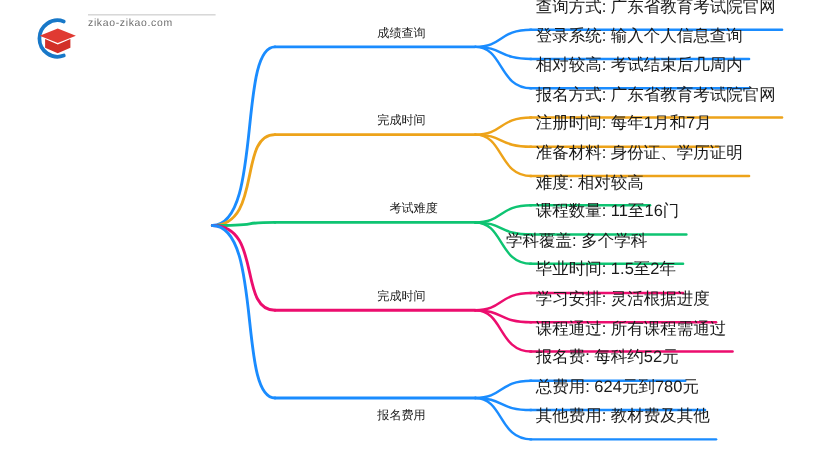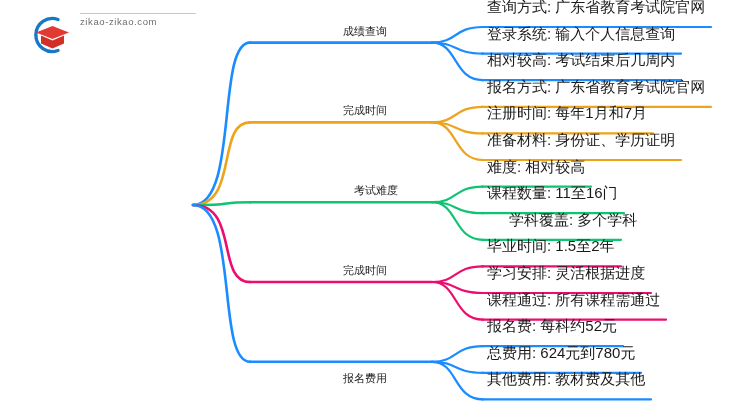--- a/index.html
+++ b/index.html
@@ -198,21 +198,21 @@
       <div class="leaf-row" style="left: 487px; top: 16px;"><span class="leaf-text">查询方式: 广东省教育考试院官网</span></div>
       <div class="leaf-row" style="left: 487px; top: 42.6px;"><span class="leaf-text">登录系统: 输入个人信息查询</span></div>
       <div class="leaf-row" style="left: 487px; top: 69.2px;"><span class="leaf-text">相对较高: 考试结束后几周内</span></div>
       <div class="branch-label" style="left: 365px; top: 30.6px;">成绩查询</div>
       <div class="leaf-row" style="left: 487px; top: 95.8px;"><span class="leaf-text">报名方式: 广东省教育考试院官网</span></div>
       <div class="leaf-row" style="left: 487px; top: 122.4px;"><span class="leaf-text">注册时间: 每年1月和7月</span></div>
       <div class="leaf-row" style="left: 487px; top: 149px;"><span class="leaf-text">准备材料: 身份证、学历证明</span></div>
       <div class="branch-label" style="left: 365px; top: 110.4px;">完成时间</div>
       <div class="leaf-row" style="left: 487px; top: 175.6px;"><span class="leaf-text">难度: 相对较高</span></div>
       <div class="leaf-row" style="left: 487px; top: 202.2px;"><span class="leaf-text">课程数量: 11至16门</span></div>
-      <div class="leaf-row" style="left: 509px; top: 228.8px;"><span class="leaf-text">学科覆盖: 多个学科</span></div>
+      <div class="leaf-row" style="left: 460px; top: 228.8px;"><span class="leaf-text">学科覆盖: 多个学科</span></div>
       <div class="branch-label" style="left: 365px; top: 190.2px; margin-left: 11px;">考试难度</div>
       <div class="leaf-row" style="left: 487px; top: 255.4px;"><span class="leaf-text">毕业时间: 1.5至2年</span></div>
       <div class="leaf-row" style="left: 487px; top: 282px;"><span class="leaf-text">学习安排: 灵活根据进度</span></div>
       <div class="leaf-row" style="left: 487px; top: 308.6px;"><span class="leaf-text">课程通过: 所有课程需通过</span></div>
       <div class="branch-label" style="left: 365px; top: 270px;">完成时间</div>
       <div class="leaf-row" style="left: 487px; top: 335.2px;"><span class="leaf-text">报名费: 每科约52元</span></div>
       <div class="leaf-row" style="left: 487px; top: 361.8px;"><span class="leaf-text">总费用: 624元到780元</span></div>
       <div class="leaf-row" style="left: 487px; top: 388.4px;"><span class="leaf-text">其他费用: 教材费及其他</span></div>
       <div class="branch-label" style="left: 365px; top: 349.8px; margin-top: 28px;">报名费用</div>
     </div>

